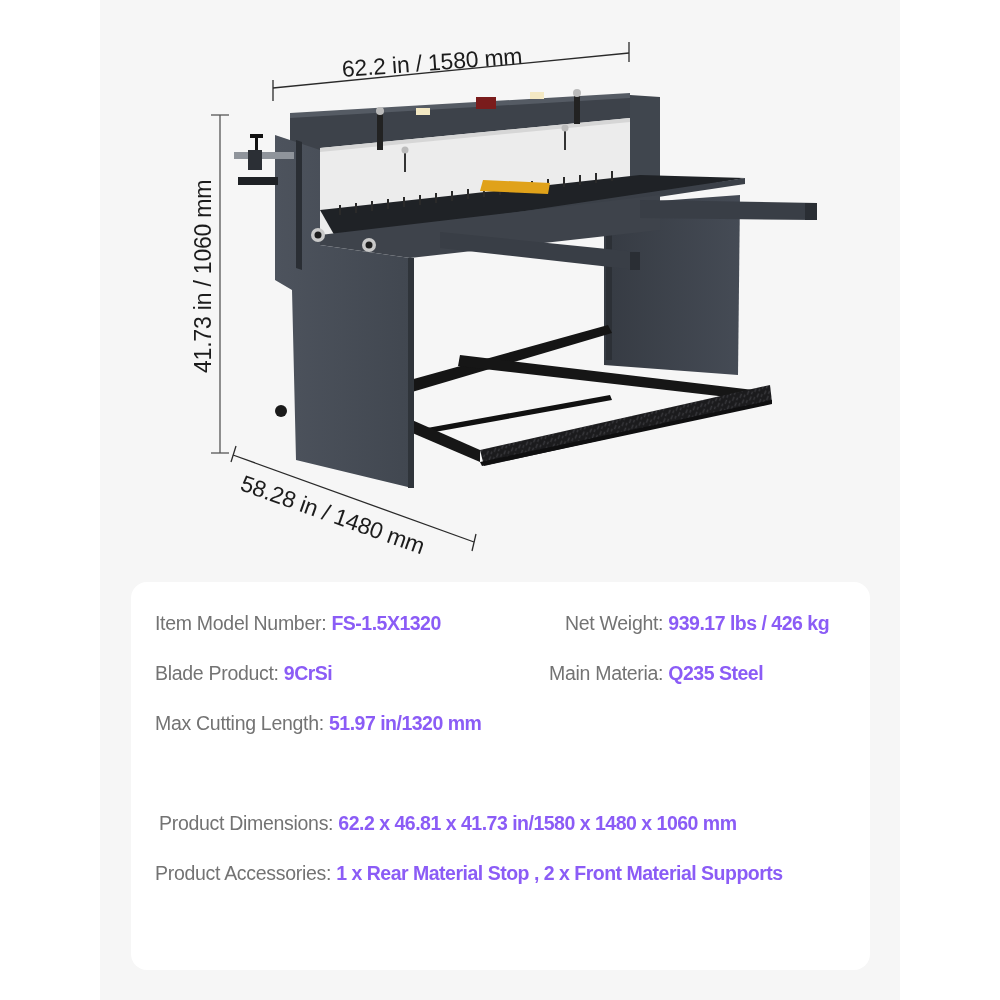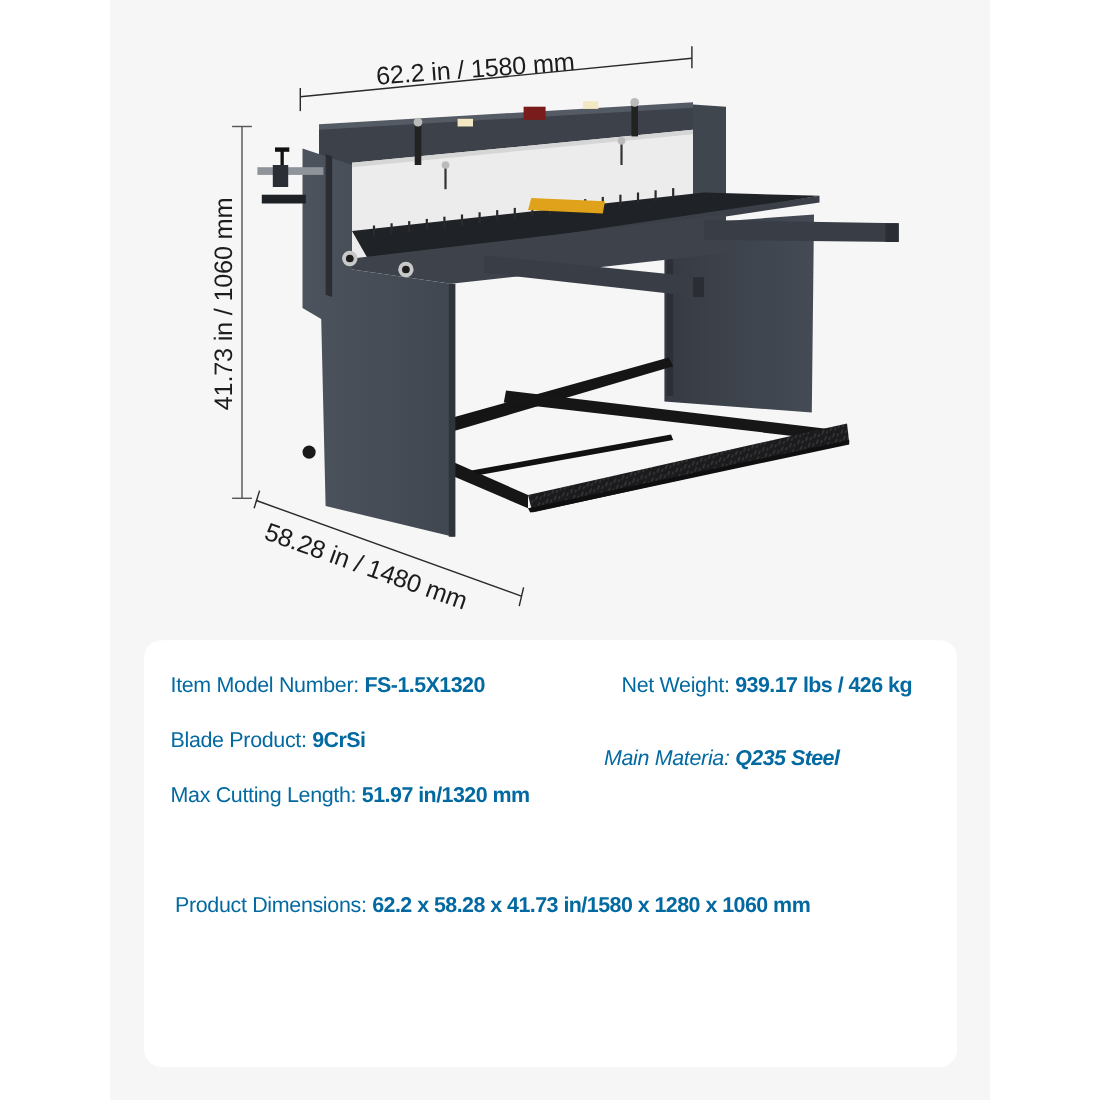--- a/index.html
+++ b/index.html
@@ -19,22 +19,22 @@
   .dim-height { left: 190px; top: 373px; transform: rotate(-90deg); }
   .dim-depth { left: 246px; top: 470px; transform: rotate(19.5deg); }
 
   .spec-card {
     position: absolute; left: 131px; top: 582px; width: 739px; height: 388px;
     background: #ffffff; border-radius: 16px;
   }
   .spec-row {
     position: absolute; font-size: 19.5px; white-space: nowrap; letter-spacing: -0.3px;
   }
-  .spec-label { color: #0369a1; }
-  .spec-value { color: #0369a1; font-weight: bold; letter-spacing: -0.5px; }
+  .spec-label { color: #737373; }
+  .spec-value { color: #8b5cf6; font-weight: bold; letter-spacing: -0.5px; }
 </style>
 </head>
 <body>
 
 <div class="panel"></div>
 
 <svg class="illustration" viewBox="0 0 1000 580" xmlns="http://www.w3.org/2000/svg">
   <defs>
     <pattern id="tread" width="8" height="6" patternUnits="userSpaceOnUse" patternTransform="rotate(-22)">
       <rect width="8" height="6" fill="#1b1b1d"></rect>
@@ -160,25 +160,29 @@
     <span class="spec-value">FS-1.5X1320</span>
   </div>
   <div class="spec-row" style="left:434px; top:30px;">
     <span class="spec-label">Net Weight:</span>
     <span class="spec-value">939.17 lbs / 426 kg</span>
   </div>
   <div class="spec-row" style="left:24px; top:80px;">
     <span class="spec-label">Blade Product:</span>
     <span class="spec-value">9CrSi</span>
   </div>
-  <div class="spec-row" style="left:418px; top:96px;font-style:italic;">
+  <div class="spec-row" style="left:418px; top:80px;">
     <span class="spec-label">Main Materia:</span>
     <span class="spec-value">Q235 Steel</span>
   </div>
   <div class="spec-row" style="left:24px; top:130px;">
     <span class="spec-label">Max Cutting Length:</span>
     <span class="spec-value">51.97 in/1320 mm</span>
   </div>
   <div class="spec-row" style="left:28px; top:230px;">
     <span class="spec-label">Product Dimensions:</span>
-    <span class="spec-value">62.2 x 58.28 x 41.73 in/1580 x 1280 x 1060 mm</span>
+    <span class="spec-value">62.2 x 46.81 x 41.73 in/1580 x 1480 x 1060 mm</span>
+  </div>
+  <div class="spec-row" style="left:24px; top:280px;">
+    <span class="spec-label">Product Accessories:</span>
+    <span class="spec-value">1 x Rear Material Stop , 2 x Front Material Supports</span>
   </div>
 </div>
 
 </body></html>

